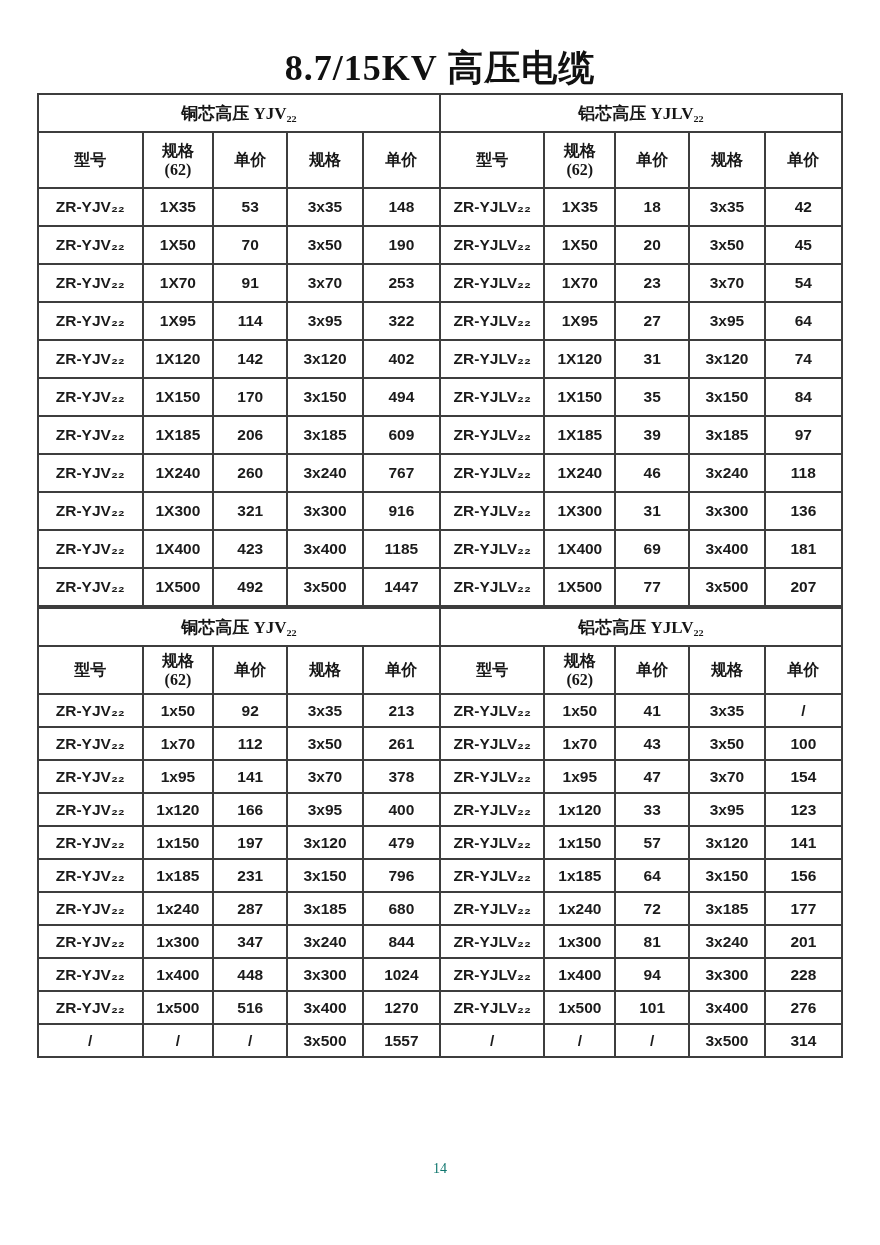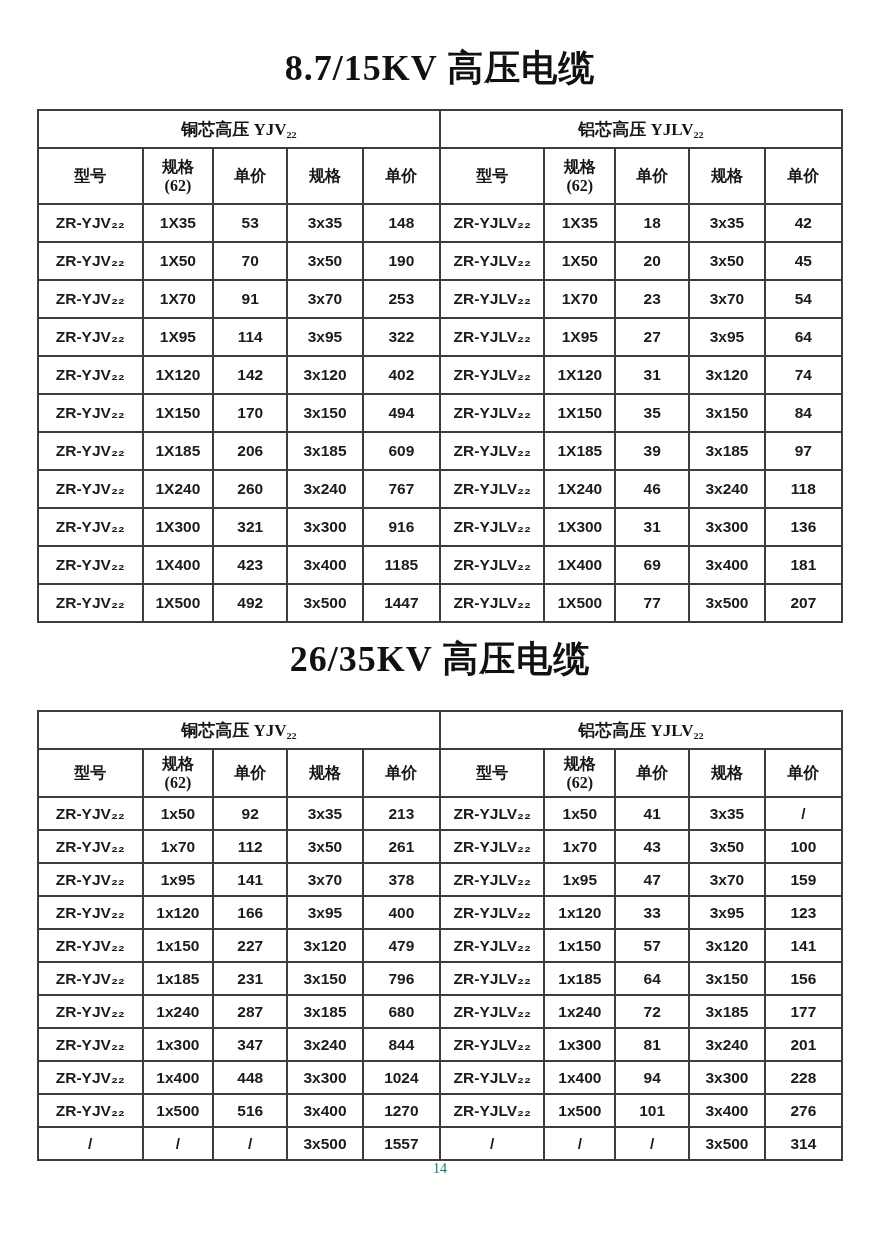--- a/index.html
+++ b/index.html
@@ -26,21 +26,20 @@
     color: #111111;
     letter-spacing: 1px;
     margin: 0;
   }
   .title-1 { padding-top: 44px; padding-bottom: 0; }
   .title-2 { padding-top: 12px; padding-bottom: 10px; }
   table.price-table {
     width: 100%;
     border-collapse: collapse;
     table-layout: fixed;
-    margin-top: 16px;
   }
   table.price-table th,
   table.price-table td {
     border: 2px solid #3d3d3d;
     text-align: center;
     vertical-align: middle;
     padding: 0;
     overflow: hidden;
   }
   th.group-h {
@@ -247,21 +246,20 @@
           <td>1447</td>
           <td>ZR-YJLV₂₂</td>
           <td>1X500</td>
           <td>77</td>
           <td>3x500</td>
           <td>207</td>
         </tr>
       </tbody>
   </table>
 
-  <h1 class="section-title title-2">26/35KV 高压电缆</h1>
 
   <table class="price-table t2">
     <colgroup>
       <col style="width:13%">
         <col style="width:8.8%">
         <col style="width:9.2%">
         <col style="width:9.4%">
         <col style="width:9.6%">
       <col style="width:13%">
         <col style="width:8.8%">
@@ -317,38 +315,38 @@
         <tr>
           <td>ZR-YJV₂₂</td>
           <td>1x95</td>
           <td>141</td>
           <td>3x70</td>
           <td>378</td>
           <td>ZR-YJLV₂₂</td>
           <td>1x95</td>
           <td>47</td>
           <td>3x70</td>
-          <td>159</td>
+          <td>154</td>
         </tr>
         <tr>
           <td>ZR-YJV₂₂</td>
           <td>1x120</td>
           <td>166</td>
           <td>3x95</td>
           <td>400</td>
           <td>ZR-YJLV₂₂</td>
           <td>1x120</td>
           <td>33</td>
           <td>3x95</td>
           <td>123</td>
         </tr>
         <tr>
           <td>ZR-YJV₂₂</td>
           <td>1x150</td>
-          <td>227</td>
+          <td>197</td>
           <td>3x120</td>
           <td>479</td>
           <td>ZR-YJLV₂₂</td>
           <td>1x150</td>
           <td>57</td>
           <td>3x120</td>
           <td>141</td>
         </tr>
         <tr>
           <td>ZR-YJV₂₂</td>

